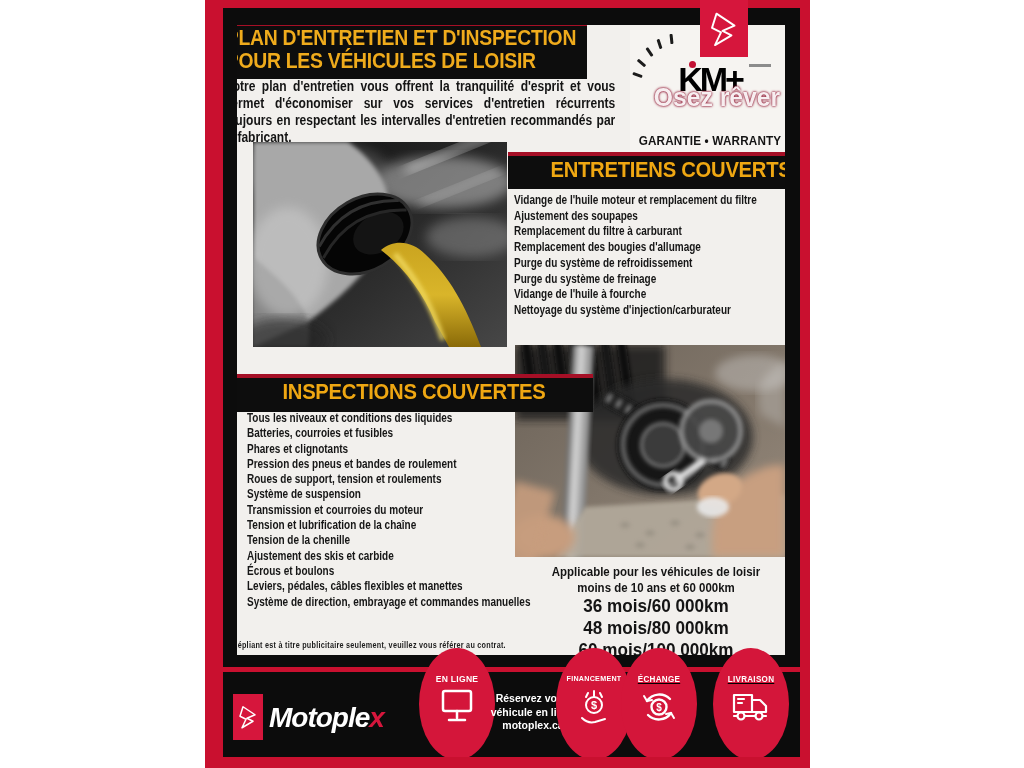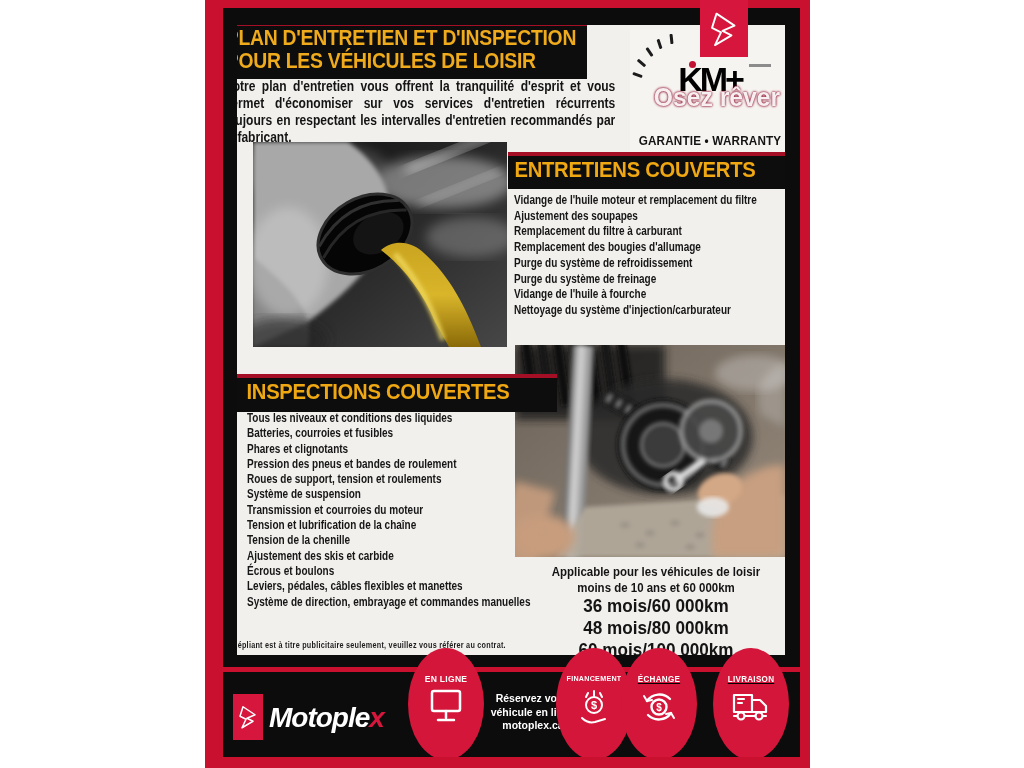--- a/index.html
+++ b/index.html
@@ -24,21 +24,21 @@
   .tick{position:absolute;width:3px;height:10px;background:#1c1c1c;border-radius:1px;}
   .needle-dot{position:absolute;left:452px;top:36px;width:7px;height:7px;border-radius:50%;background:#c31335;}
   .needle-line{position:absolute;left:512px;top:39px;width:22px;height:3px;background:#8c8c8c;}
   .arrow-badge{position:absolute;left:495px;top:0;width:48px;height:57px;background:#d6163c;z-index:10;display:flex;align-items:center;justify-content:center;}
 
   
   .oil-photo{position:absolute;left:16px;top:117px;width:254px;height:205px;}
   .moto-photo{position:absolute;left:278px;top:320px;width:270px;height:212px;}
 
   
-  .sec-bar{position:absolute;background:#0d0d0d;border-top:4px solid #a50f26;z-index:3;}
+  .sec-bar{position:absolute;background:#0d0d0d;border-top:4px solid #a50f26;z-index:3;padding-left:36px;}
   .sec-bar .bar-text{white-space:nowrap;font-size:22px;font-weight:800;color:#efa712;letter-spacing:-0.3px;transform:scaleX(0.92);transform-origin:0 0;line-height:27px;}
   .bar-maint{left:271px;top:127px;width:277px;height:33px;}
   .bar-maint .bar-text{padding-left:7px;}
   .bar-insp{left:-20px;top:349px;width:340px;height:34px;}
   .bar-insp .bar-text{padding-left:32px;}
   .plist{position:absolute;transform:scaleX(0.8);transform-origin:0 0;}
   .plist .li{white-space:nowrap;font-size:12.5px;font-weight:700;color:#161616;}
   .list-maint{left:277px;top:168px;}
   .list-maint .li{line-height:15.7px;}
   .list-insp{left:10px;top:386px;}
@@ -51,21 +51,21 @@
   .disclaimer{position:absolute;left:-16px;top:615px;white-space:nowrap;font-size:8.5px;font-weight:700;letter-spacing:0.3px;color:#1d1d1d;transform:scaleX(0.85);transform-origin:0 0;}
 
   
   .footer{position:absolute;left:18px;top:672px;width:577px;height:85px;background:#0c0c0c;}
   .brand-square{position:absolute;left:28px;top:694px;width:30px;height:46px;background:#d6163c;display:flex;align-items:center;justify-content:center;z-index:4;}
   .brand-word{position:absolute;left:64px;top:696px;height:44px;line-height:44px;font-size:28px;font-weight:800;font-style:italic;letter-spacing:-1px;color:#ffffff;z-index:4;white-space:nowrap;}
   .brand-word .bx{color:#d6163c;}
   .oval{position:absolute;top:648px;width:76px;height:112px;border-radius:50%;background:#d4163a;z-index:8;text-align:center;}
   .oval .o-label{margin-top:26px;font-weight:700;color:#ffffff;letter-spacing:0.3px;white-space:nowrap;transform:scaleX(0.95);transform-origin:50% 0;}
   .oval svg{margin-top:3px;}
-  .oval-1{left:203px;}.oval-2{left:351px;}.oval-3{left:416px;text-decoration:underline;}.oval-4{left:508px;text-decoration:underline;}
+  .oval-1{left:214px;}.oval-2{left:351px;}.oval-3{left:416px;text-decoration:underline;}.oval-4{left:508px;text-decoration:underline;}
   .oval-1 .o-label{font-size:9px;}.oval-2 .o-label{font-size:7.5px;}
   .oval-3 .o-label{font-size:8.5px;}.oval-4 .o-label{font-size:8.5px;}
   .cta{position:absolute;left:283px;top:692px;width:90px;text-align:center;color:#ffffff;font-size:10.5px;font-weight:600;line-height:13.5px;z-index:8;}
   .bottom-strip{position:absolute;left:0;top:757px;width:605px;height:11px;background:#c9102f;z-index:9;}
 </style>
 </head>
 <body>
 
 <div class="page">
   <div class="flyer">

